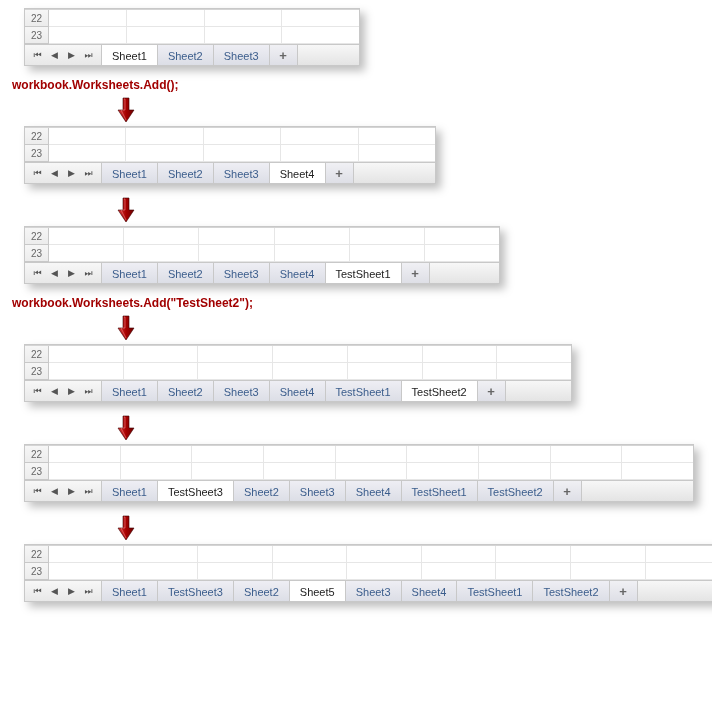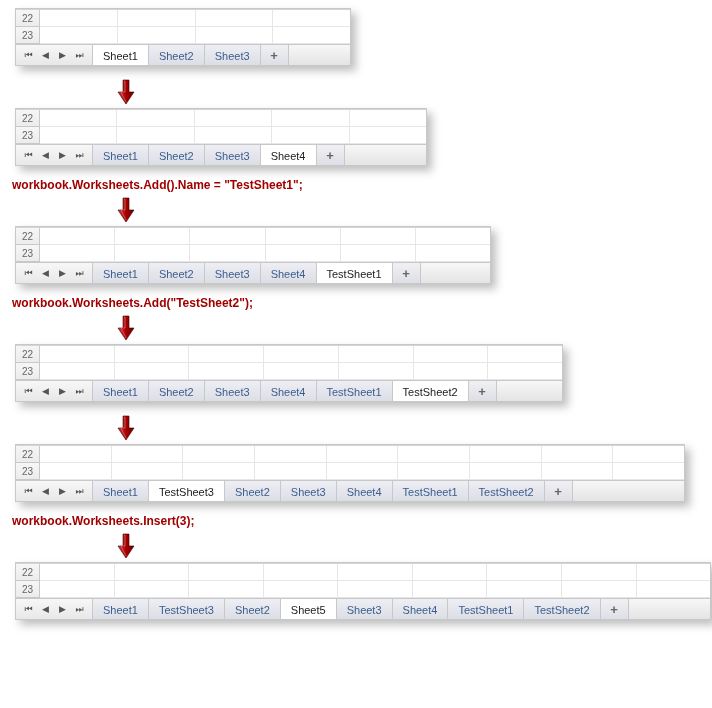--- a/index.html
+++ b/index.html
@@ -4,21 +4,21 @@
 <style>
   * { box-sizing: border-box; }
   body {
     margin: 0;
     padding: 8px;
     font-family: "Segoe UI", Tahoma, Verdana, sans-serif;
     font-size: 11px;
     background: #fff;
     color: #333;
   }
-  .step { margin: 0 0 12px 7px; }
+  .step { margin: 0 0 12px 16px; }
   .code-label {
     color: #a10000;
     font-weight: bold;
     font-size: 12px;
     margin: 8px 0 4px 4px;
   }
   .arrow-row {
     margin-left: 108px;
     margin-bottom: 2px;
   }
@@ -171,20 +171,21 @@
               <span>Sheet3</span>
             </div>
         <div class="addtab">
               <span>+</span>
             </div>
         <div class="filler"></div>
       </div>
     </div>
   </div>
     </div>
+    <div class="code-label">workbook.Worksheets.Add();</div>
     <div class="arrow-row"><span class="arrow-down"><svg viewBox="0 0 20 28">
     <defs>
       <linearGradient id="gA" x1="0" x2="1" y1="0" y2="0">
         <stop offset="0" stop-color="#d84040"></stop>
         <stop offset="0.5" stop-color="#a60000"></stop>
         <stop offset="1" stop-color="#6e0000"></stop>
       </linearGradient>
     </defs>
     <path d="M7 2 L13 2 L13 14 L18 14 L10 26 L2 14 L7 14 Z" fill="url(#gA)" stroke="#3a0000" stroke-width="0.6"></path>
     <path d="M8 3 L9 3 L9 14 L5 14 L10 24" fill="none" stroke="#ff9b9b" stroke-width="0.8" opacity="0.6"></path>
@@ -242,21 +243,20 @@
               <span>Sheet4</span>
             </div>
         <div class="addtab">
               <span>+</span>
             </div>
         <div class="filler"></div>
       </div>
     </div>
   </div>
     </div>
-    <div class="code-label">workbook.Worksheets.Add().Name = "TestSheet1";</div>
     <div class="arrow-row"><span class="arrow-down"><svg viewBox="0 0 20 28">
     <defs>
       <linearGradient id="gA" x1="0" x2="1" y1="0" y2="0">
         <stop offset="0" stop-color="#d84040"></stop>
         <stop offset="0.5" stop-color="#a60000"></stop>
         <stop offset="1" stop-color="#6e0000"></stop>
       </linearGradient>
     </defs>
     <path d="M7 2 L13 2 L13 14 L18 14 L10 26 L2 14 L7 14 Z" fill="url(#gA)" stroke="#3a0000" stroke-width="0.6"></path>
     <path d="M8 3 L9 3 L9 14 L5 14 L10 24" fill="none" stroke="#ff9b9b" stroke-width="0.8" opacity="0.6"></path>
@@ -489,21 +489,20 @@
               <span>TestSheet2</span>
             </div>
         <div class="addtab">
               <span>+</span>
             </div>
         <div class="filler"></div>
       </div>
     </div>
   </div>
     </div>
-    <div class="code-label">workbook.Worksheets.Insert(3);</div>
     <div class="arrow-row"><span class="arrow-down"><svg viewBox="0 0 20 28">
     <defs>
       <linearGradient id="gA" x1="0" x2="1" y1="0" y2="0">
         <stop offset="0" stop-color="#d84040"></stop>
         <stop offset="0.5" stop-color="#a60000"></stop>
         <stop offset="1" stop-color="#6e0000"></stop>
       </linearGradient>
     </defs>
     <path d="M7 2 L13 2 L13 14 L18 14 L10 26 L2 14 L7 14 Z" fill="url(#gA)" stroke="#3a0000" stroke-width="0.6"></path>
     <path d="M8 3 L9 3 L9 14 L5 14 L10 24" fill="none" stroke="#ff9b9b" stroke-width="0.8" opacity="0.6"></path>

